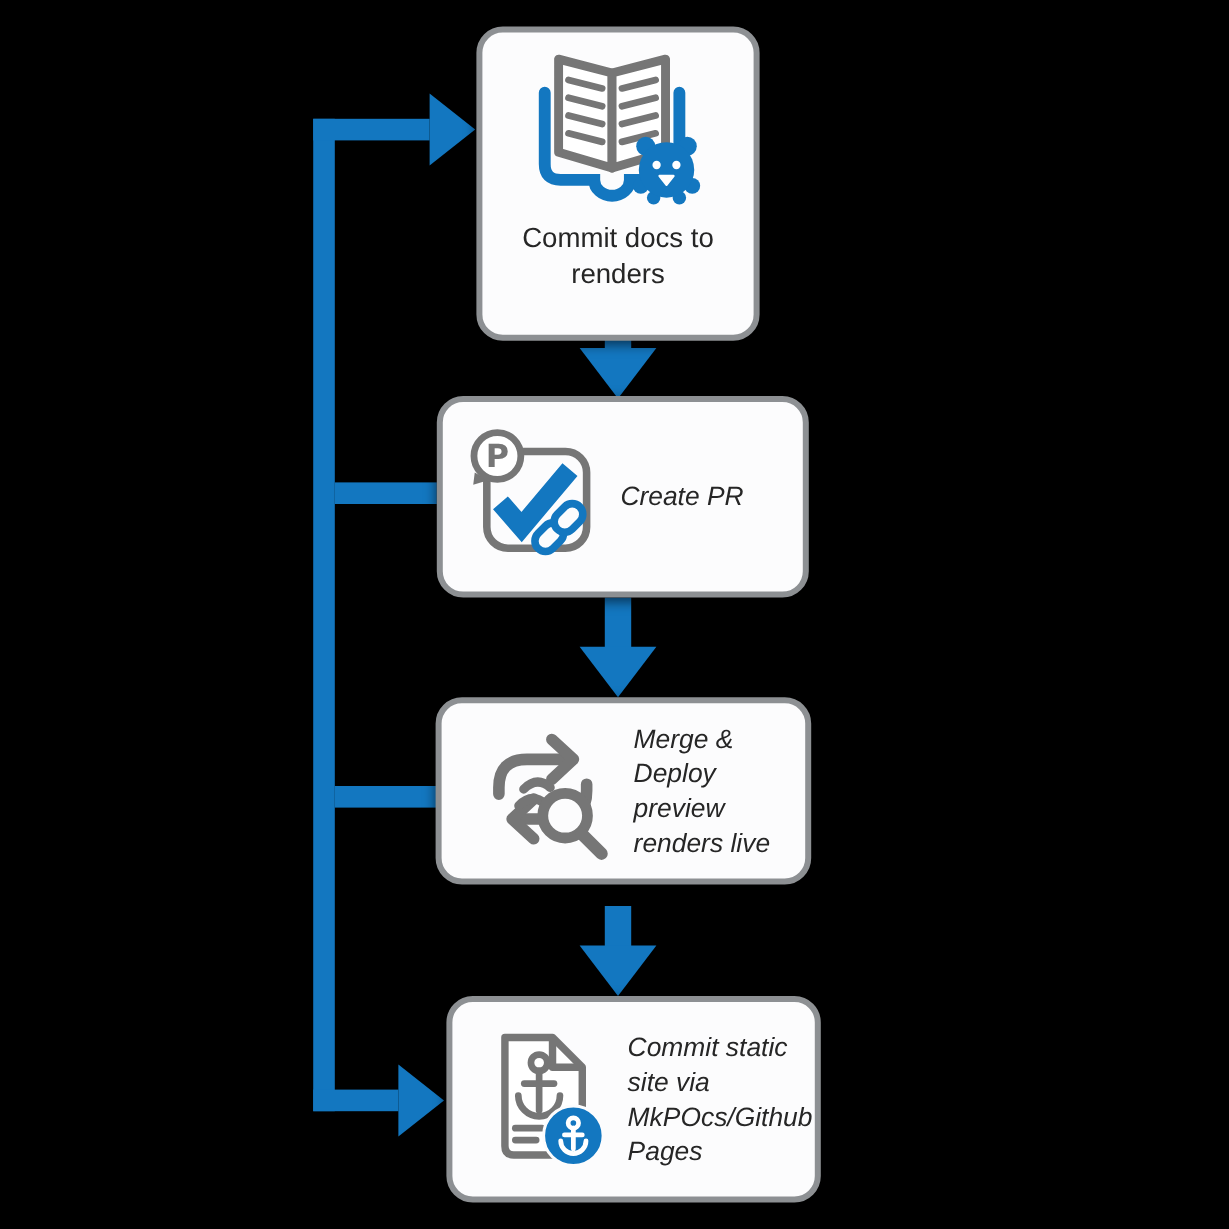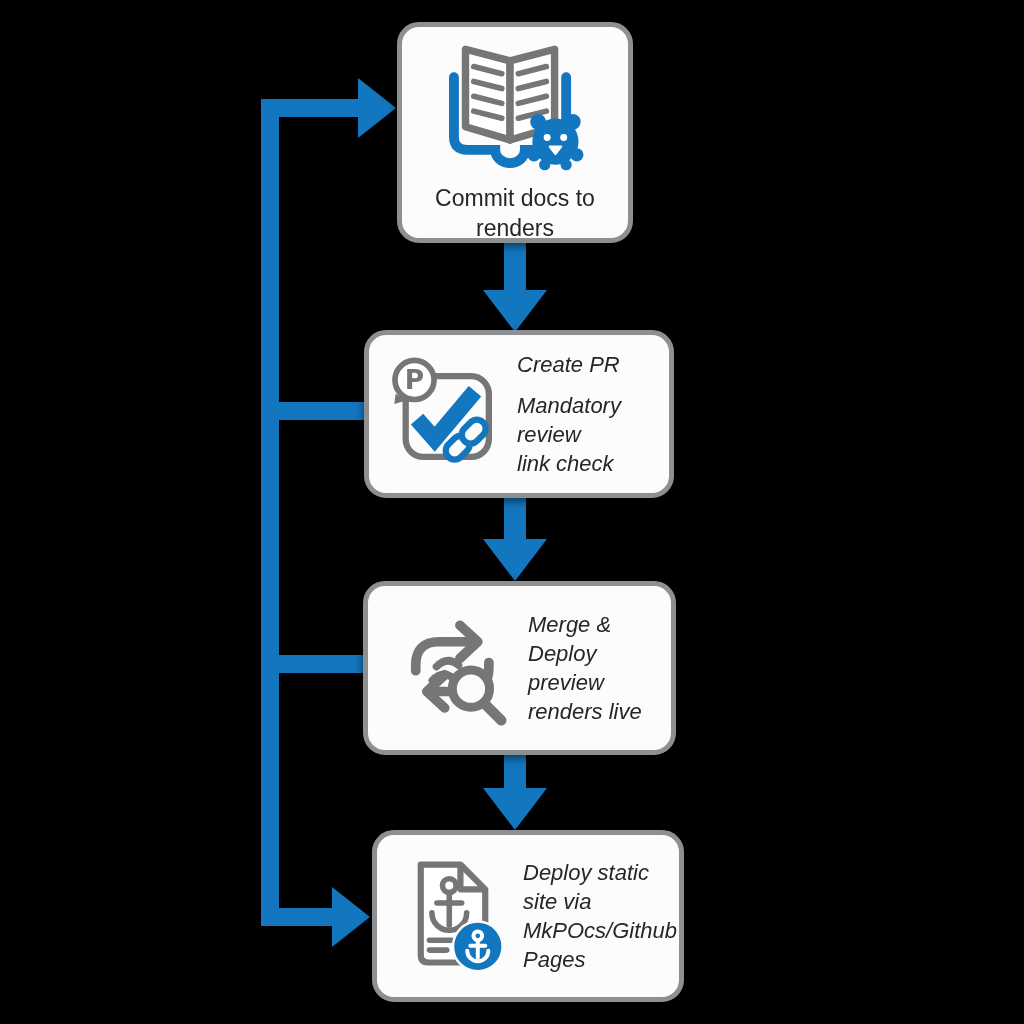--- a/index.html
+++ b/index.html
@@ -13,24 +13,24 @@
 
   
   .node{
     position:absolute;box-sizing:border-box;
     background:var(--box-fill,#fcfcfd);
     border:5px solid var(--box-border,#8d9093);
     border-radius:22px;
     color:var(--text,#262626);
     box-shadow:0 3px 10px rgba(0,0,0,0.55);
   }
-  .node1{left:397px;top:22px;width:236px;height:221px;
+  .node1{left:397px;top:22px;width:236px;height:262px;
     display:flex;flex-direction:column;align-items:center;justify-content:flex-start;padding-top:14px;}
   .node2{left:364px;top:330px;width:310px;height:168px;display:flex;align-items:center;padding:0 6px 0 14px;}
-  .node3{left:363px;top:581px;width:313px;height:174px;display:flex;align-items:center;padding:0 6px 0 16px;}
+  .node3{left:363px;top:581px;width:313px;height:156px;display:flex;align-items:center;padding:0 6px 0 16px;}
   .node4{left:372px;top:830px;width:312px;height:172px;display:flex;align-items:center;padding:0 4px 0 14px;}
 
   .label{font-size:23px;line-height:1.32;color:var(--text,#262626);}
   .label.center{text-align:center;margin-top:10px;}
   .node2 .label, .node3 .label, .node4 .label{font-size:22px;font-style:italic;}
   .label .group + .group{margin-top:12px;}
   .icon-wrap{flex:0 0 auto;line-height:0;}
   .node1 .icon-wrap{margin:0;}
   .node2 .icon-wrap{margin-right:8px;}
   .node3 .icon-wrap{margin-right:6px;}
@@ -143,24 +143,20 @@
         <g transform="rotate(-45 66 70)">
           <rect class="fbox" x="46" y="63" width="21" height="14" rx="7" stroke="var(--accent)" stroke-width="5"></rect>
           <rect class="fbox" x="64" y="63" width="21" height="14" rx="7" stroke="var(--accent)" stroke-width="5"></rect>
         </g>
       </svg>
     </div>
     <div class="label">
       <div class="group">
         <div>Create PR</div>
       </div>
-      <div class="group">
-        <div>Mandatory review</div>
-        <div>link check</div>
-      </div>
     </div>
   </section>
 
   <section class="node node3">
     <div class="icon-wrap">
       <svg width="138" height="116" viewBox="0 0 100 84">
         <g class="sg" stroke-width="7" stroke-linecap="round" stroke-linejoin="round">
           <path d="M23 44 L23 40 Q23 23 40 23 L62 23"></path>
           <polyline points="55,11 68,23 55,35" fill="none"></polyline>
           <path d="M76 38 L76 42 Q76 59 59 59 L37 59"></path>
@@ -201,18 +197,18 @@
         <circle class="fb" cx="70" cy="72" r="20" stroke="var(--box-fill)" stroke-width="2"></circle>
         <g stroke="#ffffff" fill="none" stroke-width="3.2" stroke-linecap="round">
           <circle cx="70" cy="63.5" r="3.5"></circle>
           <line x1="70" y1="67" x2="70" y2="81"></line>
           <line x1="64" y1="71.5" x2="76" y2="71.5"></line>
           <path d="M61.5 75.5 A8.5 8.5 0 0 0 78.5 75.5"></path>
         </g>
       </svg>
     </div>
     <div class="label">
-      <div>Deploy static site via</div>
+      <div>Commit static site via</div>
       <div>MkPOcs/Github Pages</div>
     </div>
   </section>
 
 </div>
 
 </body></html>

